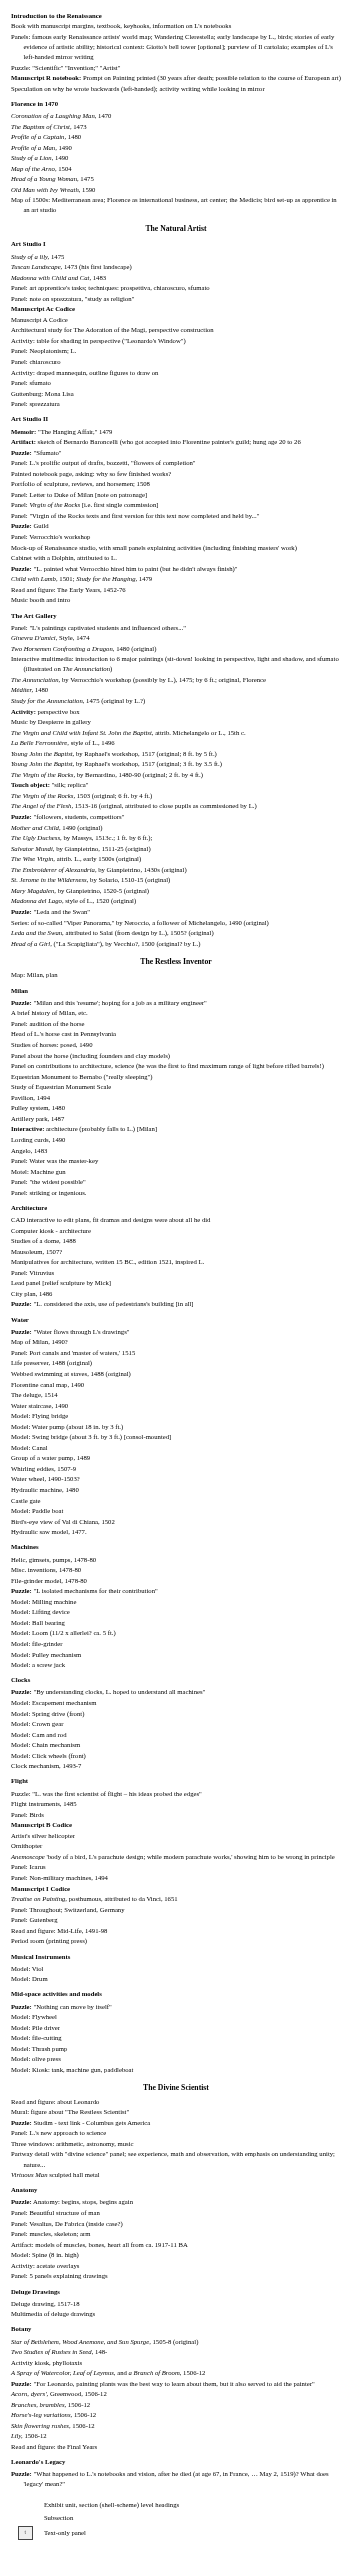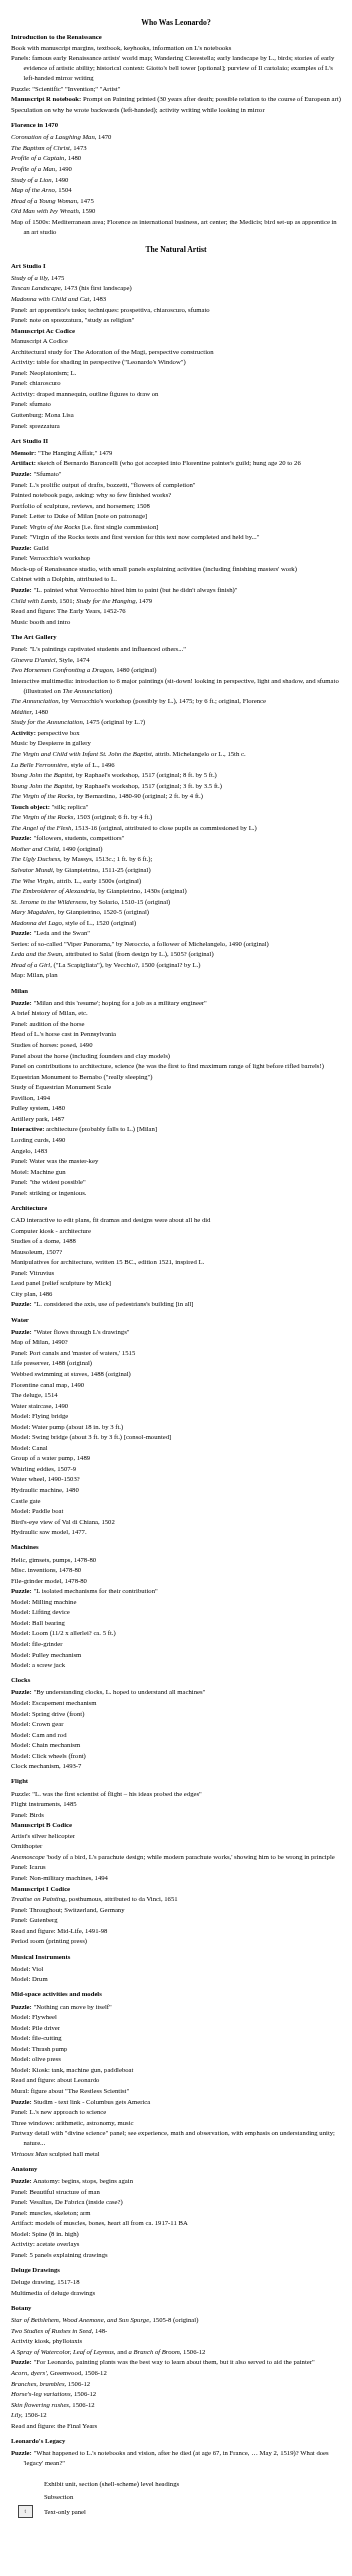--- a/index.html
+++ b/index.html
@@ -10,21 +10,20 @@
 table{border-collapse:collapse;margin:3.1px 0}
 td{padding:1.5px 4.1px;vertical-align:middle}
 .iconcell{width:20.6px;text-align:center}
 .icon{display:inline-block;width:13.4px;height:11.3px;border:0.5px solid #444;background:#eee;line-height:11.3px;font-size:5.7px;color:#555}
 .sec{margin-bottom:9.3px}
 </style>
 </head>
 <body>
 
 <div class="sec">
-<h1>Who Was Leonardo?</h1>
 
 <div>
 <p class="hang"><b>Introduction to the Renaissance</b></p>
 <p class="hang">Book with manuscript margins, textbook, keyhooks, information on L's notebooks</p>
 <p class="hang">Panels: famous early Renaissance artists' world map; Wandering Clerestella; early landscape by L., birds; stories of early evidence of artistic ability; historical context: Giotto's bell tower [optional]; purview of Il cartolaio; examples of L's left-handed mirror writing</p>
 <p class="hang">Puzzle: "Scientific" "Invention;" "Artist"</p>
 <p class="hang"><b>Manuscript R notebook:</b> Prompt on Painting printed (30 years after death; possible relation to the course of European art)</p>
 <p class="hang">Speculation on why he wrote backwards (left-handed); activity writing while looking in mirror</p>
 </div>
 
@@ -110,20 +109,21 @@
       <p class="hang"><i>The Embroiderer of Alexandria,</i> by Gianpietrino, 1430s (original)</p>
       <p class="hang"><i>St. Jerome in the Wilderness,</i> by Solario, 1510-15 (original)</p>
       <p class="hang"><i>Mary Magdalen,</i> by Gianpietrino, 1520-5 (original)</p>
       <p class="hang"><i>Madonna del Lago,</i> style of L., 1520 (original)</p>
       <p class="hang"><b>Puzzle:</b> "Leda and the Swan"</p>
       <p class="hang">Series: of so-called "Viper Panorama," by Neroccio, a follower of Michelangelo, 1490 (original)</p>
       <p class="hang"><i>Leda and the Swan,</i> attributed to Salaí (from design by L.), 1505? (original)</p>
       <p class="hang"><i>Head of a Girl,</i> ("La Scapigliata"), by Vecchio?, 1500 (original? by L.)</p>
     </div>
 
+<h1>The Restless Inventor</h1>
 <p class="hang">Map: Milan, plan</p>
 <div id="rest">
       <h3>Milan</h3>
       <p class="hang"><b>Puzzle:</b> "Milan and this 'resume'; hoping for a job as a military engineer"</p>
       <p class="hang">A brief history of Milan, etc.</p>
       <p class="hang">Panel: audition of the horse</p>
       <p class="hang">Head of L.'s horse cast in Pennsylvania</p>
       <p class="hang">Studies of horses: posed, 1490</p>
       <p class="hang">Panel about the horse (including founders and clay models)</p>
       <p class="hang">Panel on contributions to architecture, science (he was the first to find maximum range of light before rifled barrels!)</p>
@@ -213,20 +213,21 @@
       <h3>Mid-space activities and models</h3>
       <p class="hang"><b>Puzzle:</b> "Nothing can move by itself"</p>
       <p class="hang">Model: Flywheel</p>
       <p class="hang">Model: Pile driver</p>
       <p class="hang">Model: file-cutting</p>
       <p class="hang">Model: Thrash pump</p>
       <p class="hang">Model: olive press</p>
       <p class="hang">Model: Kiosk: tank, machine gun, paddleboat</p>
     </div>
 
+<h1>The Divine Scientist</h1>
 <div id="divintro">
       <p class="hang">Read and figure: about Leonardo</p>
       <p class="hang">Mural: figure about "The Restless Scientist"</p>
       <p class="hang"><b>Puzzle:</b> Studim - text link - Columbus gets America</p>
       <p class="hang">Panel: L.'s new approach to science</p>
       <p class="hang">Three windows: arithmetic, astronomy, music</p>
       <p class="hang">Partway detail with "divine science" panel; see experience, math and observation, with emphasis on understanding unity; nature...</p>
       <p class="hang"><i>Virtuous Man</i> sculpted hall metal</p>
     </div>
 <div id="div">

